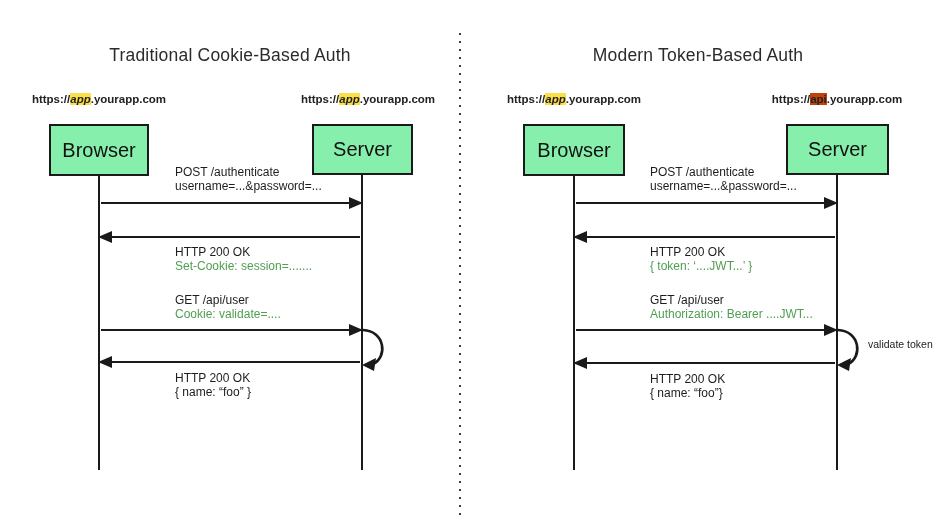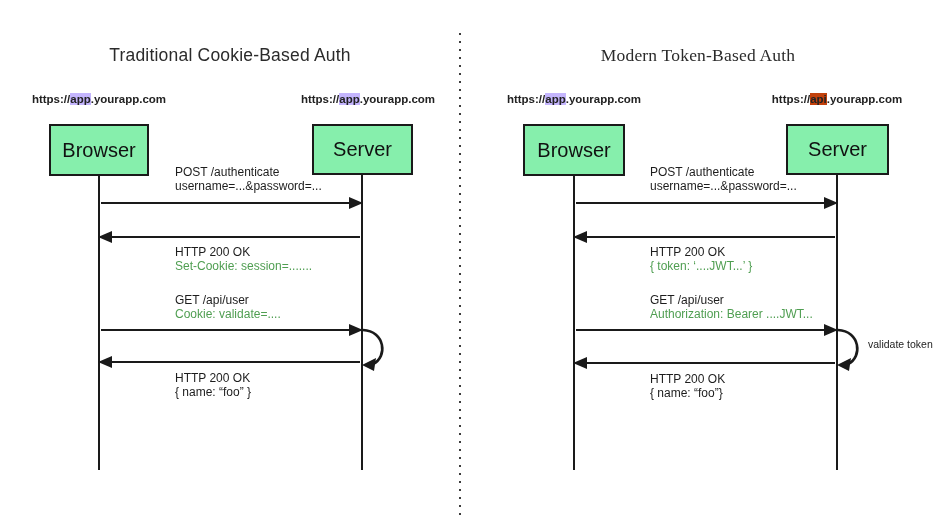--- a/index.html
+++ b/index.html
@@ -13,21 +13,21 @@
     background:repeating-linear-gradient(to bottom,#3c3c3c 0 2px,transparent 2px 8px);
   }
   .panel-title {
     position:absolute; top:45px; height:24px; text-align:center;
     font-size:17.5px; color:#2b2b2b; letter-spacing:0.2px;
   }
   .actor-url {
     position:absolute; top:93px; text-align:center;
     font-size:11.5px; font-weight:600; color:#222; white-space:nowrap;
   }
-  .hl-blue  { background:#c4b5fd; }
+  .hl-blue  { background:#fde047;font-style:italic; }
   .hl-green { background:#c2410c; }
   .actor-box {
     position:absolute; background:#86efac; border:2px solid #1a1a1a;
     display:flex; align-items:center; justify-content:center; box-sizing:border-box;
   }
   .actor-box .actor-label { font-size:20px; color:#111; }
   .lifeline { position:absolute; width:2px; background:#1a1a1a; }
   
   .msg-label { position:absolute; font-size:12px; line-height:13.5px; color:#1d1d1d; white-space:nowrap; }
   .msg-label .green { color:#4f9e51; }
@@ -96,21 +96,21 @@
 
   <div class="arrow left" style="left:99px;top:356px;width:263px;">
     <div class="shaft"></div>
       <div class="head"></div>
   </div>
   <div class="msg-label" style="left:175px;top:372px;">
     <div>HTTP 200 OK</div>
     <div>{ name: “foo” }</div>
   </div>
 
-  <div class="panel-title" style="left:468px;width:460px;font-family:Liberation Serif, serif;">Modern Token-Based Auth</div>
+  <div class="panel-title" style="left:468px;width:460px;">Modern Token-Based Auth</div>
 
   <div class="actor-url" style="left:504px;width:140px;"><span>https://</span><span class="hl-blue">app</span><span>.yourapp.com</span></div>
   <div class="actor-url" style="left:767px;width:140px;"><span>https://</span><span class="hl-green">api</span><span>.yourapp.com</span></div>
 
   <div class="actor-box" style="left:523px;top:124px;width:102px;height:52px;">
     <span class="actor-label">Browser</span>
   </div>
   <div class="actor-box" style="left:786px;top:124px;width:103px;height:51px;">
     <span class="actor-label">Server</span>
   </div>

